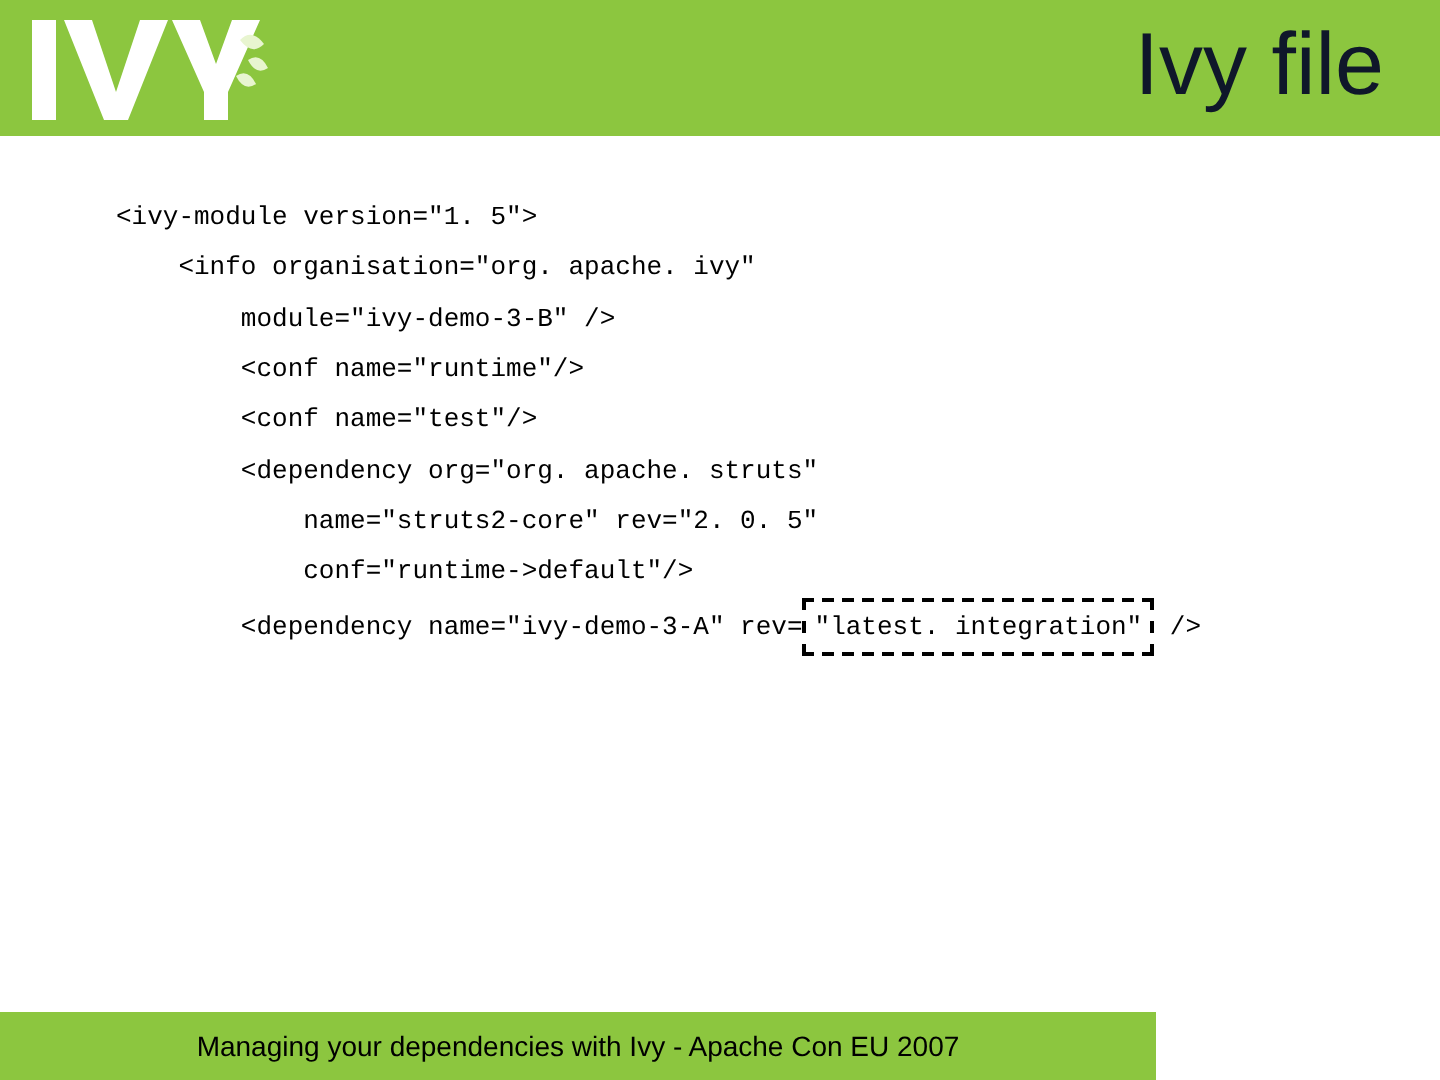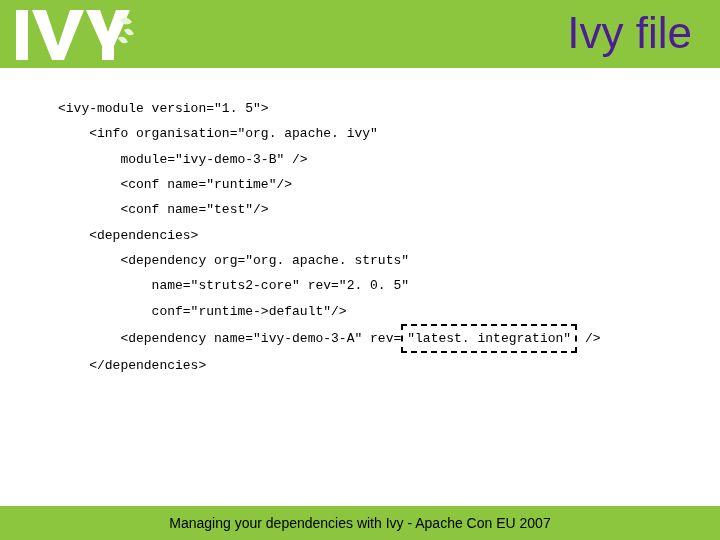--- a/index.html
+++ b/index.html
@@ -23,21 +23,21 @@
     position: absolute;
     left: 8px;
     top: 2px;
     width: 130px;
     height: 64px;
   }
   .title {
     position: absolute;
     right: 28px;
     top: 8px;
-    color: #4c1d95;
+    color: #0f172a;
     font-size: 44px;
     font-weight: 400;
   }
   .content {
     padding: 28px 0 0 58px;
     font-family: "Courier New", Courier, monospace;
     font-size: 13px;
     line-height: 1.95;
     color: #000;
   }
@@ -45,21 +45,21 @@
   .highlight-box {
     display: inline-block;
     border: 2px dashed #000;
     padding: 0 4px;
     margin: 0 0px;
   }
   .footer {
     position: absolute;
     left: 0;
     bottom: 0;
-    width: 720px;
+    width: 578px;
     height: 34px;
     background: #8cc63f;
     text-align: center;
     color: #000;
     font-size: 14px;
     line-height: 34px;
   }
 </style>
 </head>
 <body>
@@ -79,23 +79,21 @@
   </svg>
   <div class="title">Ivy file</div>
 </div>
 
 <div class="content">
   <div class="line">&lt;ivy-module version="1. 5"&gt;</div>
   <div class="line">    &lt;info organisation="org. apache. ivy"</div>
   <div class="line">        module="ivy-demo-3-B" /&gt;</div>
   <div class="line">        &lt;conf name="runtime"/&gt;</div>
   <div class="line">        &lt;conf name="test"/&gt;</div>
-  <div class="line">    &lt;dependencies&gt;</div>
   <div class="line">        &lt;dependency org="org. apache. struts"</div>
   <div class="line">            name="struts2-core" rev="2. 0. 5"</div>
   <div class="line">            conf="runtime-&gt;default"/&gt;</div>
   <div class="line"><span>        &lt;dependency name="ivy-demo-3-A" rev=</span><span class="highlight-box">"latest. integration"</span><span> /&gt;</span></div>
-  <div class="line">    &lt;/dependencies&gt;</div>
 </div>
 
 <div class="footer">
   <span>Managing your dependencies with Ivy - Apache Con EU 2007</span>
 </div>
 
 </body></html>

